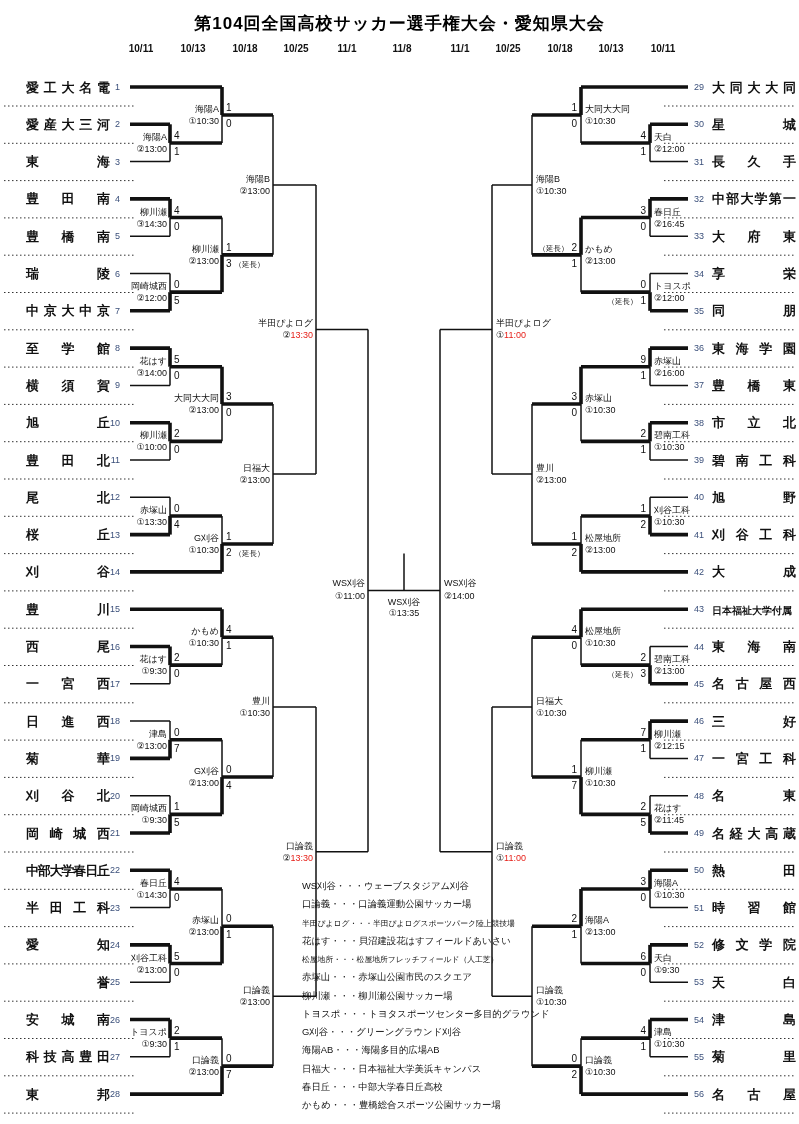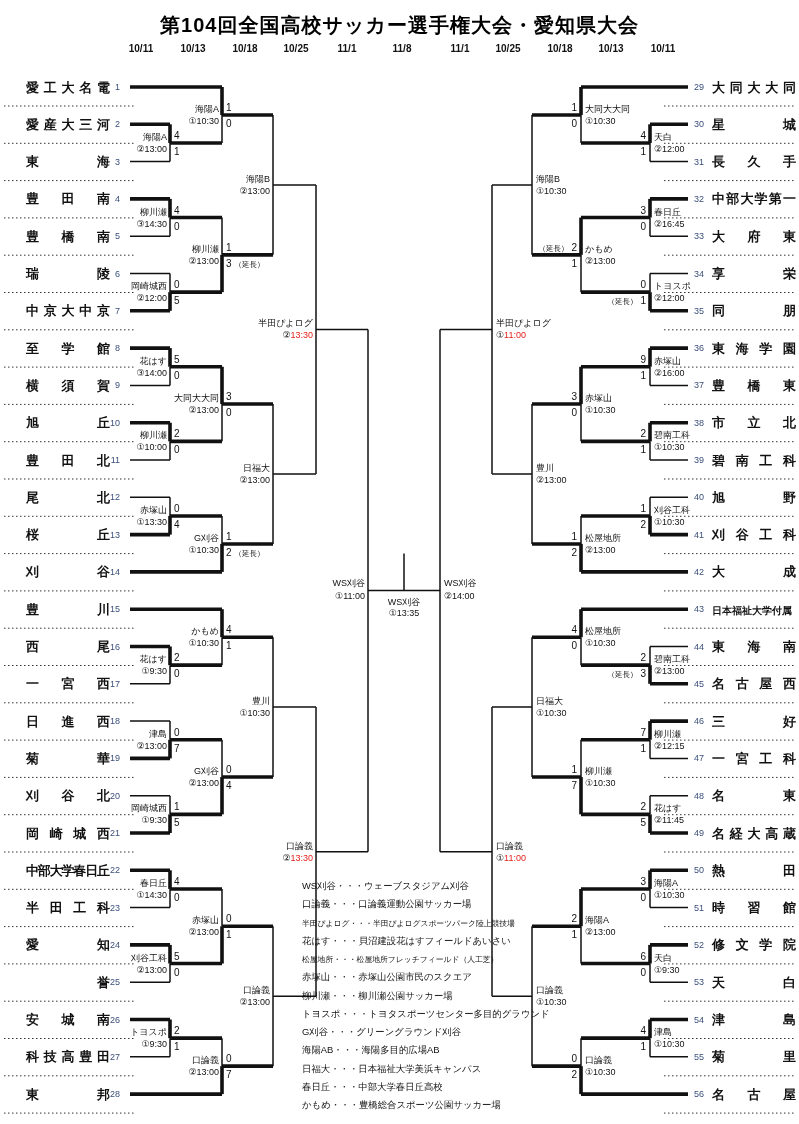--- a/index.html
+++ b/index.html
@@ -1,19 +1,19 @@
 <!DOCTYPE html>
 <html><head>
 <meta charset="utf-8">
 <style>
   html,body{margin:0;padding:0;background:#fff;}
   #page{position:relative;width:799px;height:1124px;background:#fff;overflow:hidden;
         font-family:"Liberation Sans","DejaVu Sans",sans-serif;}
   #tournament-title{position:absolute;top:12px;left:0;width:799px;text-align:center;
-        font-size:20px;font-weight:bold;color:#000;letter-spacing:1px;}
+        font-size:17px;font-weight:bold;color:#000;letter-spacing:1px;}
   svg{position:absolute;top:0;left:0;}
   svg text{font-family:"Liberation Sans","DejaVu Sans",sans-serif;}
 </style>
 </head>
 <body>
 
 <div id="page">
   <div id="tournament-title">第104回全国高校サッカー選手権大会・愛知県大会</div>
   <svg id="bk" width="799" height="1124" viewBox="0 0 799 1124">
       <text x="26" y="91.5" font-size="13" text-anchor="start" fill="#111" font-weight="bold" textLength="84" lengthAdjust="spacing">愛工大名電</text>

